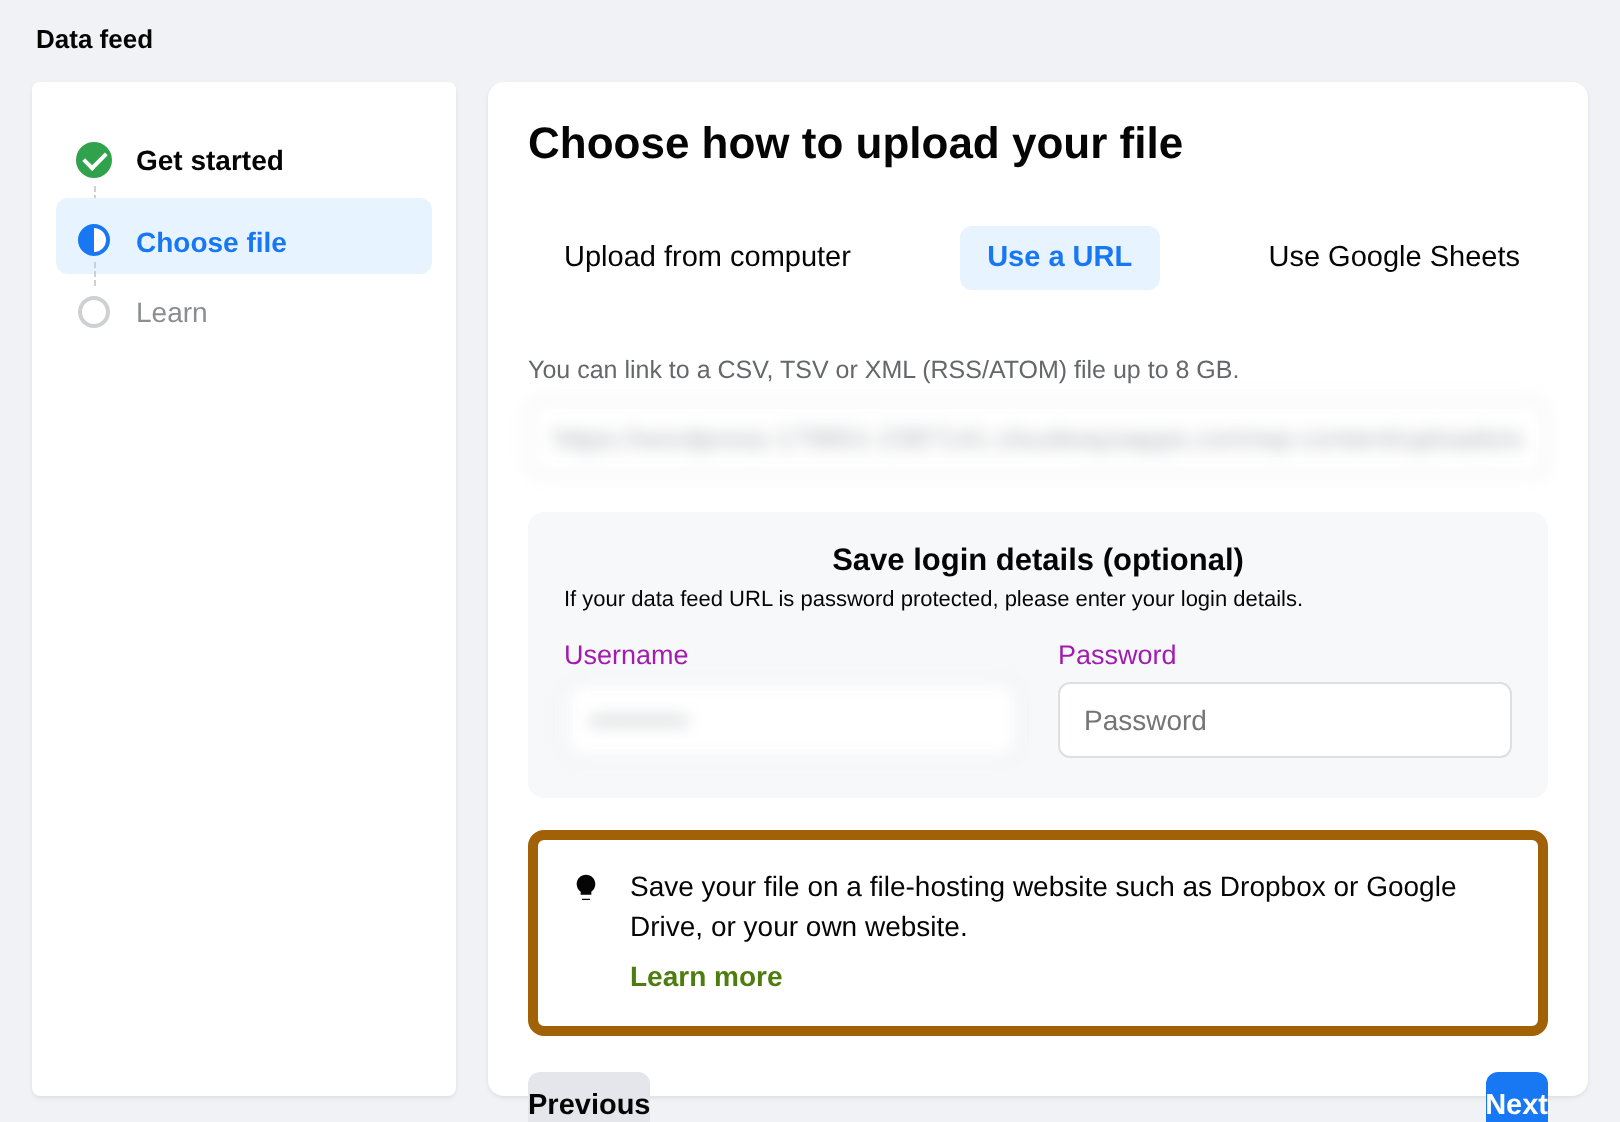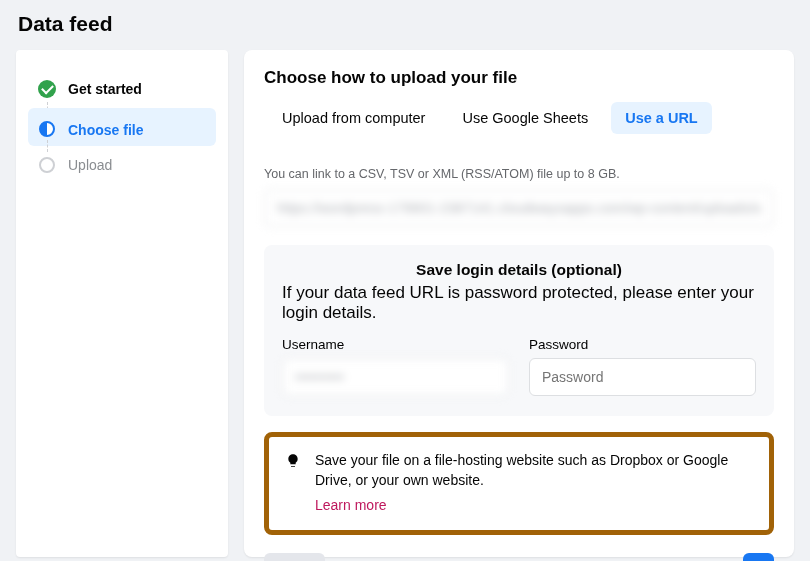--- a/index.html
+++ b/index.html
@@ -9,21 +9,21 @@
     color: #050505;
     font-size: 14px;
     width: 810px;
     height: 561px;
     overflow: hidden;
   }
   .page {
     padding: 12px 16px 16px 16px;
   }
   h1.page-title {
-    font-size: 21px;
+    font-size: 13px;
     font-weight: 700;
     margin-bottom: 14px;
     margin-left: 2px;
     color: #050505;
   }
   .layout {
     display: flex;
     gap: 16px;
   }
 
@@ -105,29 +105,30 @@
   .main {
     flex: 1;
     background: #fff;
     border-radius: 8px;
     padding: 18px 20px 16px 20px;
     box-shadow: 0 1px 2px rgba(0,0,0,0.08);
     height: 507px;
     position: relative;
   }
   .main h2 {
-    font-size: 17px;
-    font-weight: 700;
-    margin-bottom: 14px;
+    font-size: 22px;
+    font-weight: 700;
+    margin-bottom: 28px;
   }
   .tabs {
     display: flex;
     gap: 9px;
     margin-bottom: 32px;
     padding-left: 4px;
+    justify-content: space-between;
   }
   .tab {
     padding: 8px 14px;
     border-radius: 6px;
     font-size: 14.5px;
     font-weight: 500;
     cursor: pointer;
     color:#050505;
   }
   .tab.active {
@@ -163,51 +164,51 @@
     padding: 16px 18px 20px 18px;
     margin-top: 18px;
   }
   .login-card h3 {
     font-size: 15.5px;
     font-weight: 700;
     margin-bottom: 4px;
     text-align: center;
   }
   .login-card .sub {
-    font-size: 17px;
+    font-size: 11px;
     color:#050505;
     margin-bottom: 14px;
   }
   .login-fields {
     display: flex;
     gap: 20px;
   }
   .login-col { flex: 1; }
   .login-col .col-label {
     font-size: 13.5px;
     margin-bottom: 6px;
-    color:#000000;
+    color:#a21caf;
   }
 
   .tip-card {
     border: 5px solid #a16207;
     border-radius: 8px;
     padding: 14px 16px;
     margin-top: 16px;
     display: flex;
     gap: 14px;
   }
   .tip-icon {
     width: 16px; height: 16px; flex-shrink:0; margin-top:2px;
     color:#050505;
   }
   .tip-body { font-size: 14px; line-height: 1.4; }
   .tip-link {
-    color: #be185d;
-    font-weight: 400;
+    color: #4d7c0f;
+    font-weight: 700;
     display: inline-block;
     margin-top: 6px;
     cursor: pointer;
     text-align: center;
   }
 
   .footer {
     margin-top: 18px;
     display: flex;
     justify-content: space-between;
@@ -249,31 +250,31 @@
         <div class="step-icon">
             <div class="icon-half-circle"></div>
           </div>
         <span class="step-label">Choose file</span>
         <div class="connector"></div>
       </div>
       <div class="step pending">
         <div class="step-icon">
             <div class="icon-empty-circle"></div>
           </div>
-        <span class="step-label">Upload</span>
+        <span class="step-label">Learn</span>
       </div>
     </div>
 
     <div class="main">
       <h2>Choose how to upload your file</h2>
 
       <div class="tabs">
         <div class="tab">Upload from computer</div>
+        <div class="tab active">Use a URL</div>
         <div class="tab">Use Google Sheets</div>
-        <div class="tab active">Use a URL</div>
       </div>
 
       <div class="field-help">You can link to a CSV, TSV or XML (RSS/ATOM) file up to 8 GB.</div>
       <input class="text-input blurred" value="https://wordpress-179901-2387141.cloudwaysapps.com/wp-content/uploads/woof..." style="">
         
       
 
       <div class="login-card">
         <h3>Save login details (optional)</h3>
         <div class="sub">If your data feed URL is password protected, please enter your login details.</div>

